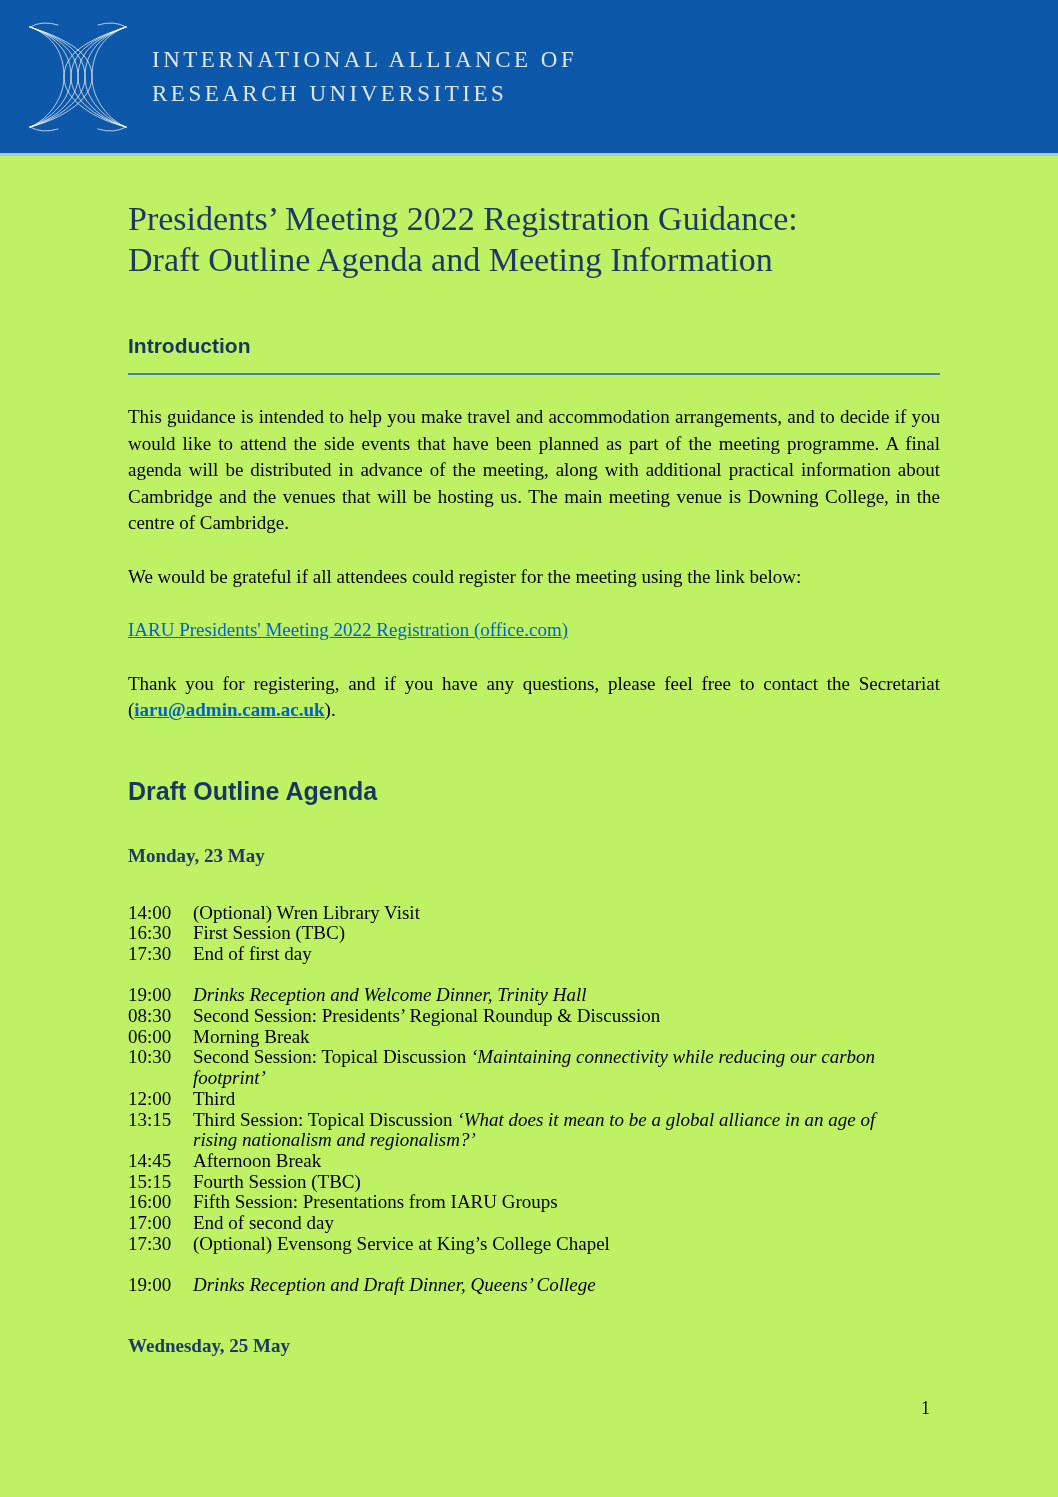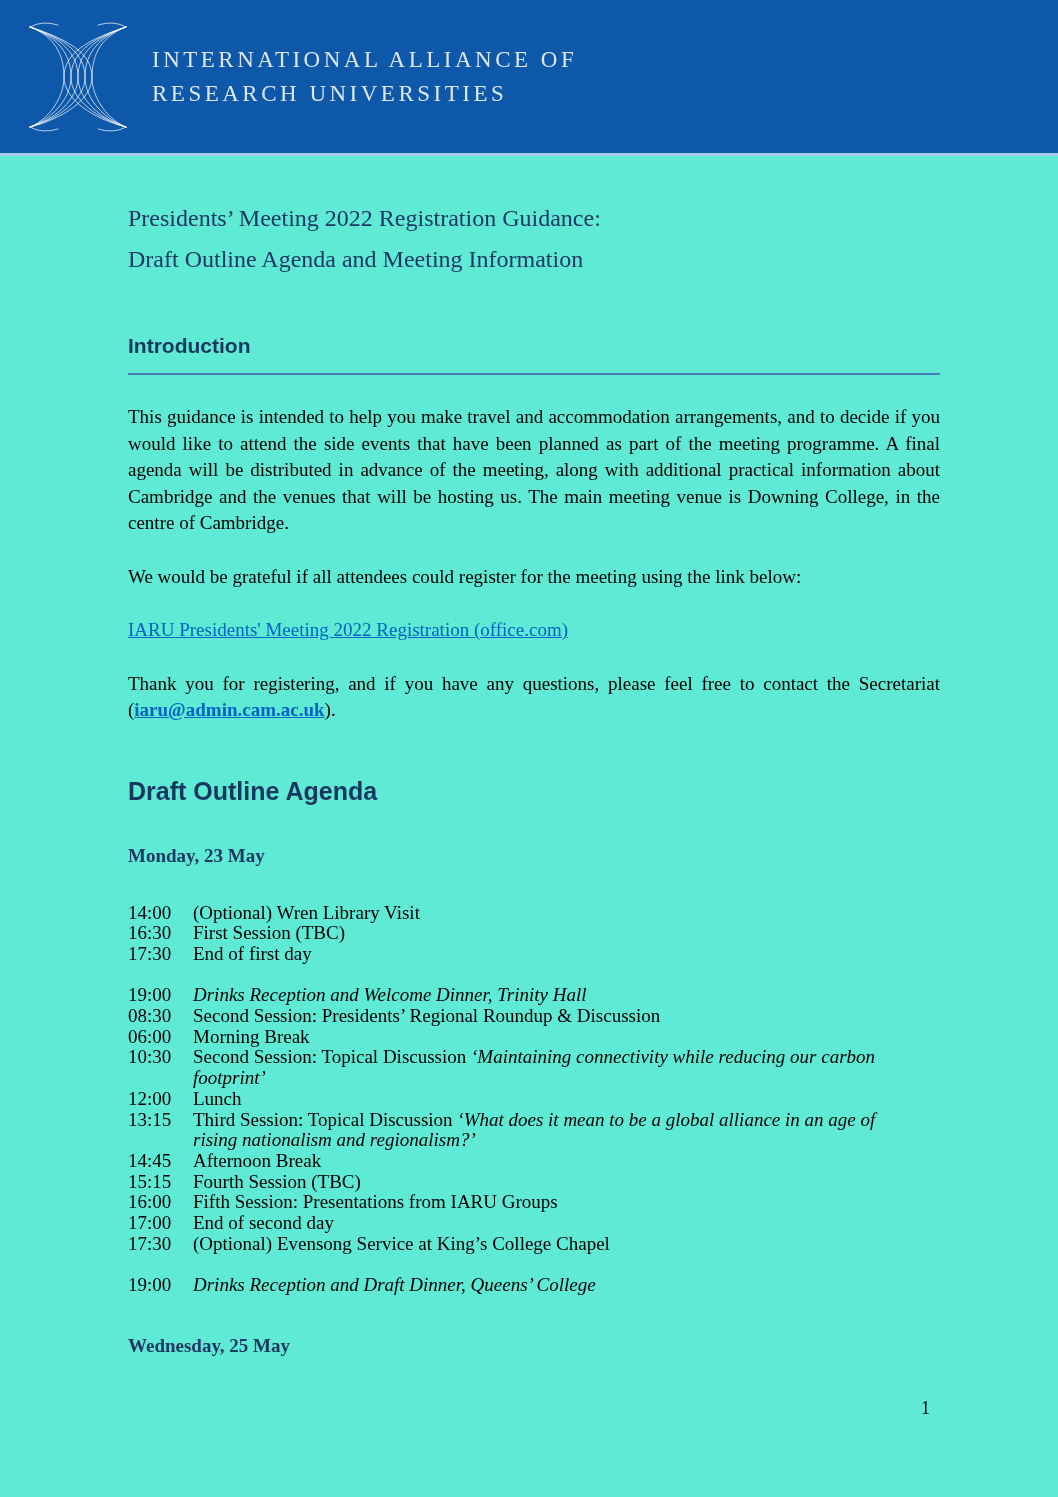--- a/index.html
+++ b/index.html
@@ -1,19 +1,19 @@
 <!DOCTYPE html>
 <html><head>
 <meta charset="utf-8">
 <style>
   * { margin:0; padding:0; box-sizing:border-box; }
   html,body { background:#ffffff; }
   .page {
     width:1058px; height:1497px; position:relative;
-    background:#5eead4; overflow:hidden;
+    background:#bef264; overflow:hidden;
     font-family:"Liberation Serif", serif; color:#000;
   }
   
   .banner {
     height:156px; background:#0E58A9;
     border-bottom:3px solid #A6C9E8;
     display:flex; align-items:center;
   }
   .logo { width:100px; height:114px; margin-left:28px; flex:0 0 auto; }
   .org {
@@ -21,21 +21,21 @@
     font-family:"Liberation Serif", serif;
     color:#DDE7F3;
     font-size:23px; letter-spacing:3.5px; line-height:34px;
     font-weight:400;
   }
   
   .content { padding:0 118px 0 128px; }
   .doc-title {
     margin-top:42px;
     font-family:"Liberation Serif", serif;
-    font-weight:400; font-size:24px; line-height:41px;
+    font-weight:400; font-size:34px; line-height:41px;
     color:#1F3864;
   }
   .section-heading {
     margin-top:54px; margin-bottom:29px;
     font-family:"Liberation Sans", sans-serif;
     font-weight:700; font-size:21px; color:#17375E;
     border-bottom:2px solid #4A7EBB; padding-bottom:15px;
   }
   .section-heading-lg {
     margin-top:53px;
@@ -145,21 +145,21 @@
           <div class="agenda-row">
             <span class="time">06:00</span>
             <span class="desc"><span>Morning Break</span><em></em><span></span></span>
           </div>
           <div class="agenda-row">
             <span class="time">10:30</span>
             <span class="desc"><span>Second Session: Topical Discussion </span><em>‘Maintaining connectivity while reducing our carbon footprint’</em><span></span></span>
           </div>
           <div class="agenda-row">
             <span class="time">12:00</span>
-            <span class="desc"><span>Lunch</span><em></em><span></span></span>
+            <span class="desc"><span>Third</span><em></em><span></span></span>
           </div>
           <div class="agenda-row">
             <span class="time">13:15</span>
             <span class="desc"><span>Third Session: Topical Discussion </span><em>‘What does it mean to be a global alliance in an age of rising nationalism and regionalism?’</em><span></span></span>
           </div>
           <div class="agenda-row">
             <span class="time">14:45</span>
             <span class="desc"><span>Afternoon Break</span><em></em><span></span></span>
           </div>
           <div class="agenda-row">

